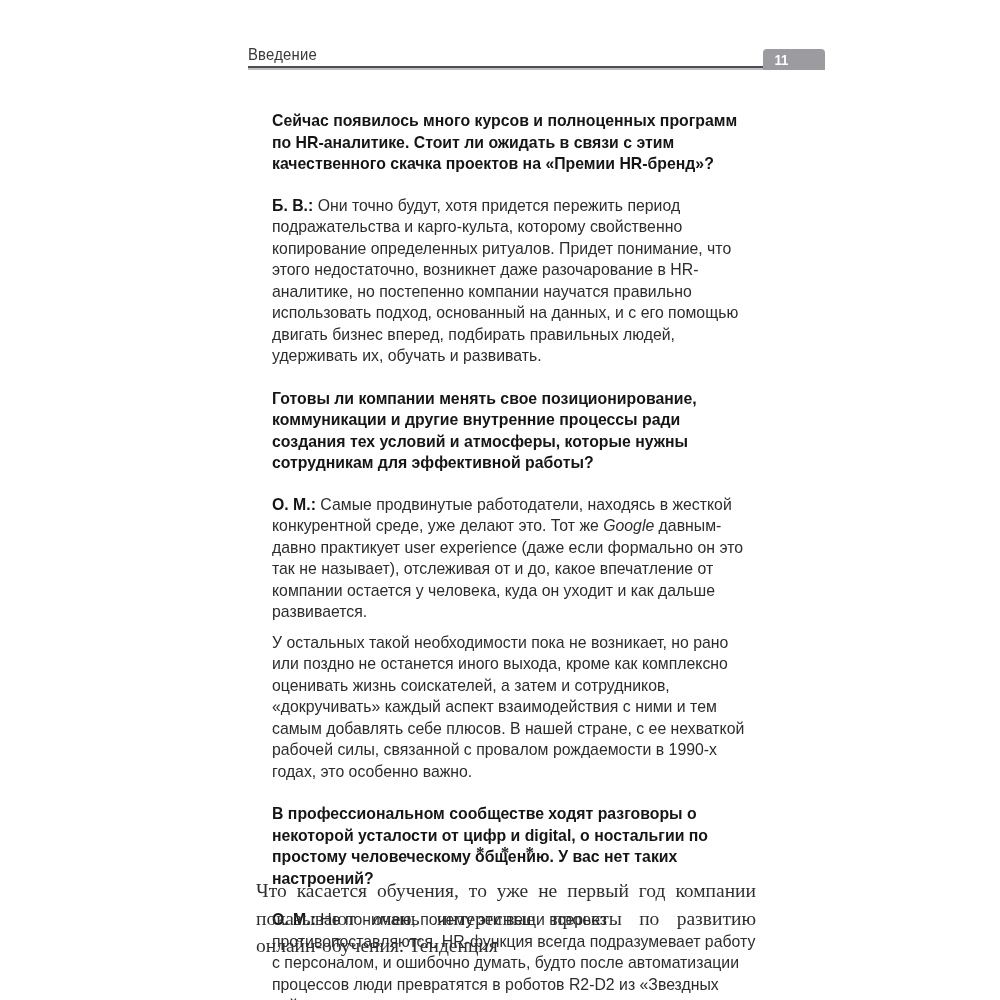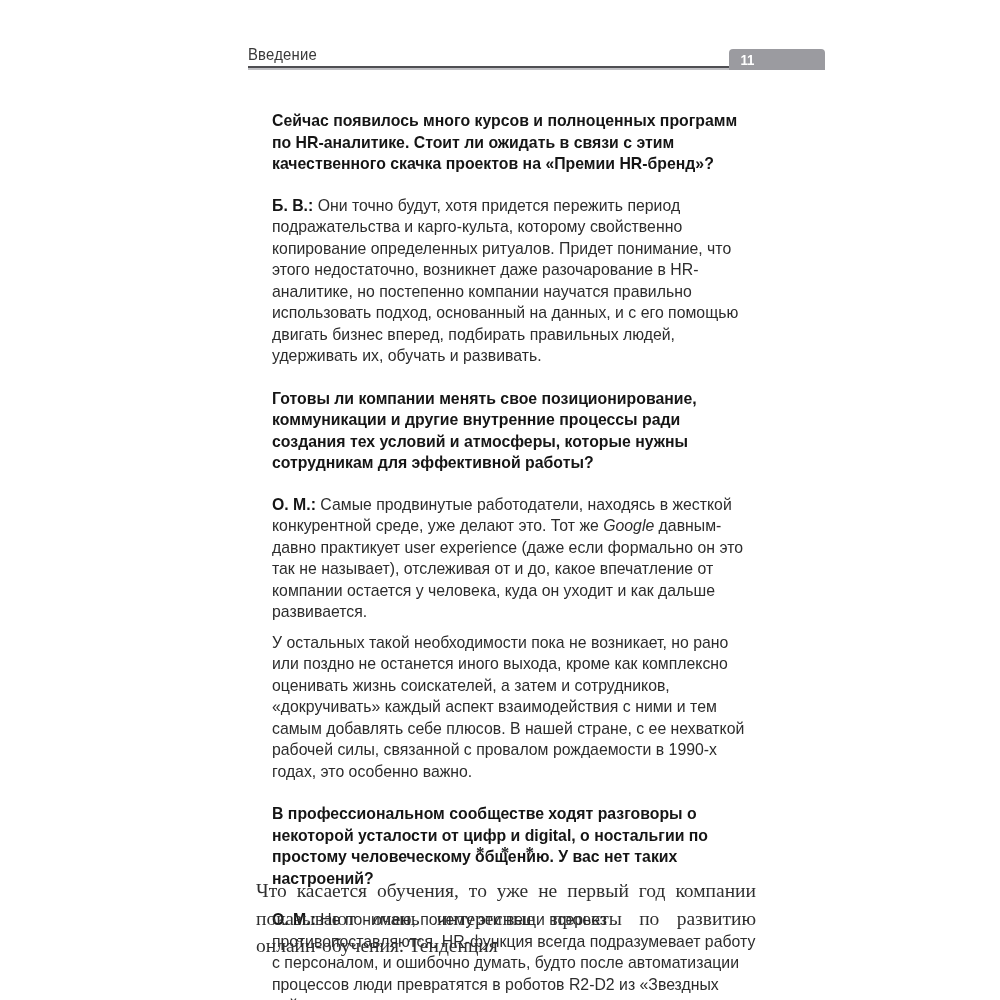--- a/index.html
+++ b/index.html
@@ -39,21 +39,21 @@
     left: 0;
     right: 0;
     bottom: 0;
     height: 4px;
     background: linear-gradient(#4e4e52 0 55%, #bfbfc3 55% 100%);
   }
   .page-number-tab {
     position: absolute;
     right: 0;
     bottom: 0;
-    width: 96px;
+    width: 62px;
     height: 21px;
     background: #9b9ba0;
     border-radius: 4px 4px 0 0;
     display: flex;
     align-items: center;
   }
   .page-number-tab .num {
     color: #ffffff;
     font-weight: bold;
     font-size: 14px;

